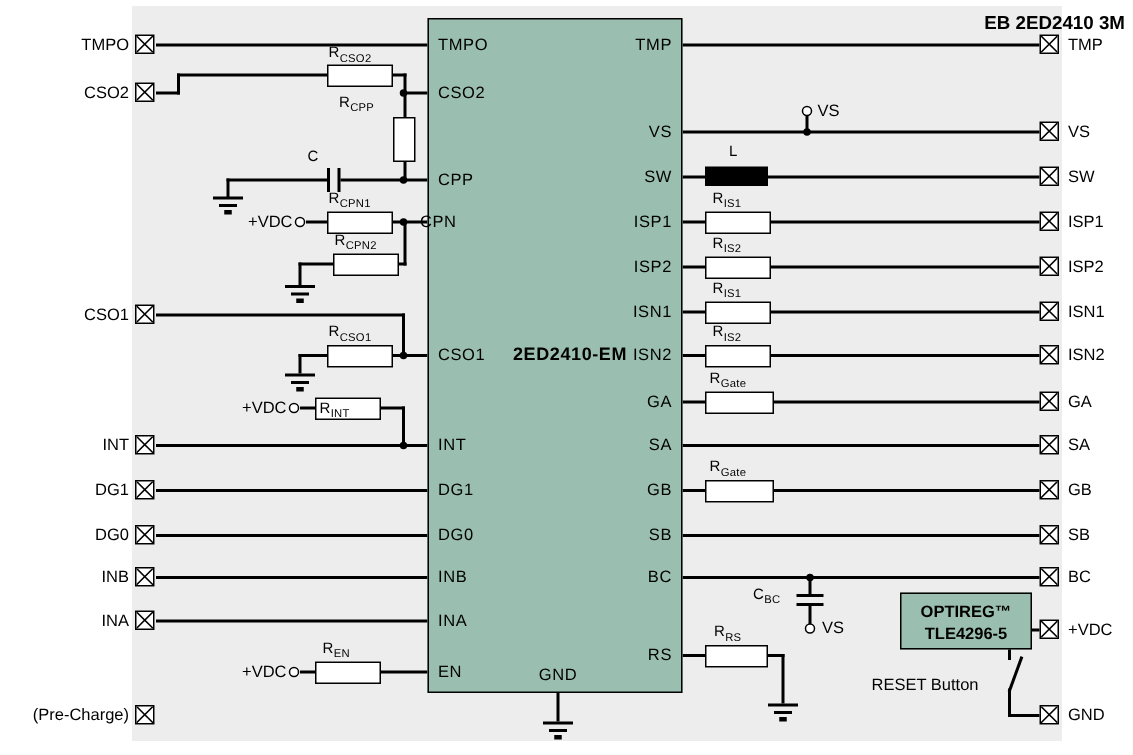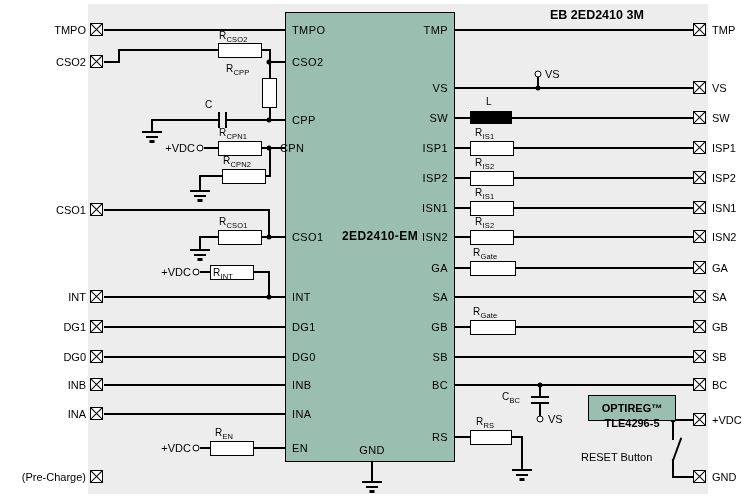--- a/index.html
+++ b/index.html
@@ -31,21 +31,21 @@
   .gnd i:nth-child(3){top:9.2px;width:5px}
   .block{position:absolute;background:var(--block-fill,#9ABEAF);border:1.6px solid #000;box-sizing:border-box}
   .regline{position:absolute;left:0;width:100%;text-align:center;font-weight:bold;font-size:11px;line-height:15px}
 </style>
 </head>
 <body>
 
 <div class="canvas">
   <div class="bg"></div>
 
-  <div class="lbl b" style="left:550px;top:8px;width:200px;text-align:left;font-size:12.5px">EB 2ED2410 3M</div>
+  <div class="lbl b" style="left:550px;top:8px;width:200px;text-align:right;font-size:12.5px">EB 2ED2410 3M</div>
 
   <i class="w h" style="left:104px;top:29px;width:181px"></i>
   <i class="w h" style="left:104px;top:61px;width:16px"></i>
   <i class="w v" style="left:118px;top:49px;height:14px"></i>
   <i class="w h" style="left:118px;top:49px;width:100px"></i>
   <i class="w h" style="left:262px;top:49px;width:9px"></i>
   <i class="w v" style="left:269px;top:49px;height:14px"></i>
   <i class="w h" style="left:269px;top:61px;width:16px"></i>
   <i class="w v" style="left:269px;top:61px;height:18px"></i>
   <i class="w v" style="left:269px;top:108px;height:13px"></i>
@@ -214,21 +214,21 @@
   <div class="pin pr" style="left:390px;top:171px">ISP2</div>
   <div class="pin pr" style="left:390px;top:201px">ISN1</div>
   <div class="pin pr" style="left:390px;top:230px">ISN2</div>
   <div class="pin pr" style="left:390px;top:261px">GA</div>
   <div class="pin pr" style="left:390px;top:290px">SA</div>
   <div class="pin pr" style="left:390px;top:320px">GB</div>
   <div class="pin pr" style="left:390px;top:350px">SB</div>
   <div class="pin pr" style="left:390px;top:378px">BC</div>
   <div class="pin pr" style="left:390px;top:430px">RS</div>
 
-  <div class="block" style="left:588px;top:395px;width:88px;height:26px">
+  <div class="block" style="left:600px;top:395px;width:88px;height:38px">
     <div class="regline" style="top:5px">OPTIREG™</div>
     <div class="regline" style="top:20px">TLE4296-5</div>
   </div>
   <div class="lbl" style="left:581px;top:450px">RESET Button</div>
 
   <div class="term" style="left:90px;top:23px"></div>
   <div class="term" style="left:90px;top:55px"></div>
   <div class="term" style="left:90px;top:203px"></div>
   <div class="term" style="left:90px;top:290px"></div>
   <div class="term" style="left:90px;top:320px"></div>

